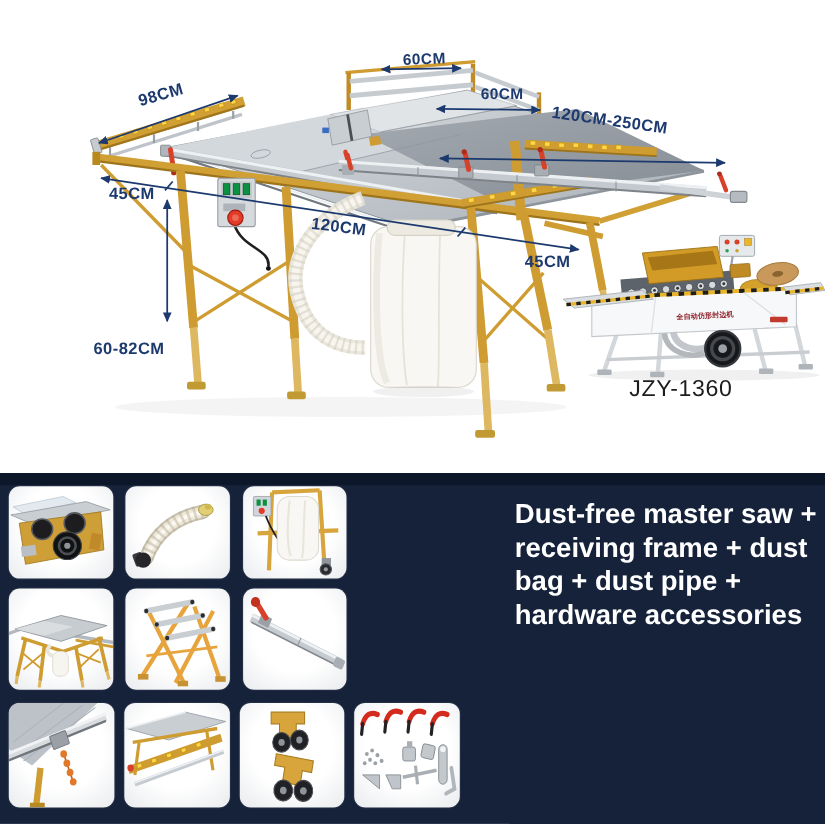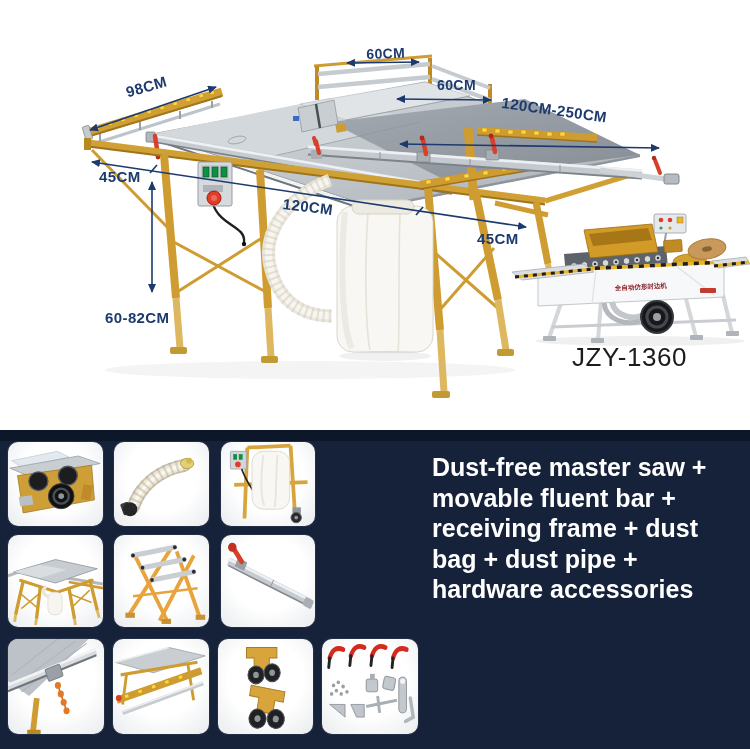--- a/index.html
+++ b/index.html
@@ -3,32 +3,32 @@
 <meta charset="utf-8">
 <style>
   html,body{margin:0;padding:0;background:#fff;}
   .page{position:relative;width:750px;height:749px;overflow:hidden;
         font-family:"Liberation Sans",sans-serif;background:#fff;}
   
   .top-section{position:absolute;left:0;top:0;width:750px;height:430px;background:#fff;}
   .diagram-svg{position:absolute;left:0;top:0;}
   .dim-label{position:absolute;color:#1d3a6e;font-weight:700;white-space:nowrap;
              letter-spacing:.4px;transform-origin:left top;}
-  .model-label{position:absolute;left:572px;top:342px;font-size:26px;font-weight:500;
+  .model-label{position:absolute;left:572px;top:342px;font-size:21px;font-weight:500;
                color:#1c1c1e;letter-spacing:.6px;}
   
   .bottom-section{position:absolute;left:0;top:430px;width:750px;height:319px;background:#15223a;}
   .bottom-section .topstrip{position:absolute;left:0;top:0;width:750px;height:11px;background:#0c1829;}
   .card{position:absolute;border-radius:10px;overflow:hidden;
         background:radial-gradient(circle at 50% 42%, #ffffff 52%, #e9ebee 100%);
         box-shadow:0 0 0 1px rgba(255,255,255,.06);}
   .card svg{display:block;width:100%;height:100%;}
   .desc{position:absolute;left:432px;top:452px;color:#ffffff;font-weight:700;
         font-size:25px;line-height:30.6px;}
-  .desc-line{white-space:nowrap;}
+  .desc-line{white-space:nowrap;margin-left:36px;}
 </style>
 </head>
 <body>
 
 <div class="page">
 
   <div class="top-section">
 
     <svg class="diagram-svg" width="750" height="430" viewBox="0 0 750 430">
       <defs>
@@ -270,21 +270,21 @@
       </g>
     </svg>
 
     <span class="dim-label" style="left:124px;top:84px;font-size:15px;transform:rotate(-16deg);">98CM</span>
     <span class="dim-label" style="left:366px;top:46px;font-size:14px;transform:rotate(-2deg);">60CM</span>
     <span class="dim-label" style="left:437px;top:77px;font-size:14px;">60CM</span>
     <span class="dim-label" style="left:503px;top:94px;font-size:15px;transform:rotate(8deg);">120CM-250CM</span>
     <span class="dim-label" style="left:99px;top:168px;font-size:15px;">45CM</span>
     <span class="dim-label" style="left:284px;top:195px;font-size:15px;transform:rotate(7deg);">120CM</span>
     <span class="dim-label" style="left:477px;top:230px;font-size:15px;">45CM</span>
-    <span class="dim-label" style="left:85px;top:309px;font-size:15px;margin-left:20px;">60-82CM</span>
+    <span class="dim-label" style="left:85px;top:309px;font-size:15px;">60-82CM</span>
 
     <span class="model-label">JZY-1360</span>
   </div>
 
   <div class="bottom-section">
     <div class="topstrip"></div>
 
     <div class="card" style="left:8px;top:12px;width:95px;height:84px;">
       <svg viewBox="0 0 100 90" preserveAspectRatio="none">
         <polygon points="4,20 52,10 64,16 16,28" fill="#dde6ed" opacity="0.85" stroke="#b5c3cf" stroke-width="0.8"></polygon>
@@ -480,19 +480,18 @@
         <path d="M46,64 L78,58 M58,54 L60,70" stroke="#a9afb5" stroke-width="3"></path>
         <rect x="80" y="36" width="8" height="34" rx="4" fill="#c3c8cd" stroke="#82888e" stroke-width="0.8"></rect>
         <circle cx="84" cy="40" r="2.6" fill="#f4f4f6"></circle>
         <path d="M92,56 L95,74 L87,78" stroke="#b0b6bc" stroke-width="3.5" fill="none" stroke-linecap="round"></path>
       </svg>
     </div>
   </div>
 
   <div class="desc">
     <div class="desc-line">Dust-free master saw +</div>
-    <div class="desc-line">movable fluent bar +</div>
     <div class="desc-line">receiving frame + dust</div>
     <div class="desc-line">bag + dust pipe +</div>
     <div class="desc-line">hardware accessories</div>
   </div>
 
 </div>
 
 </body></html>

